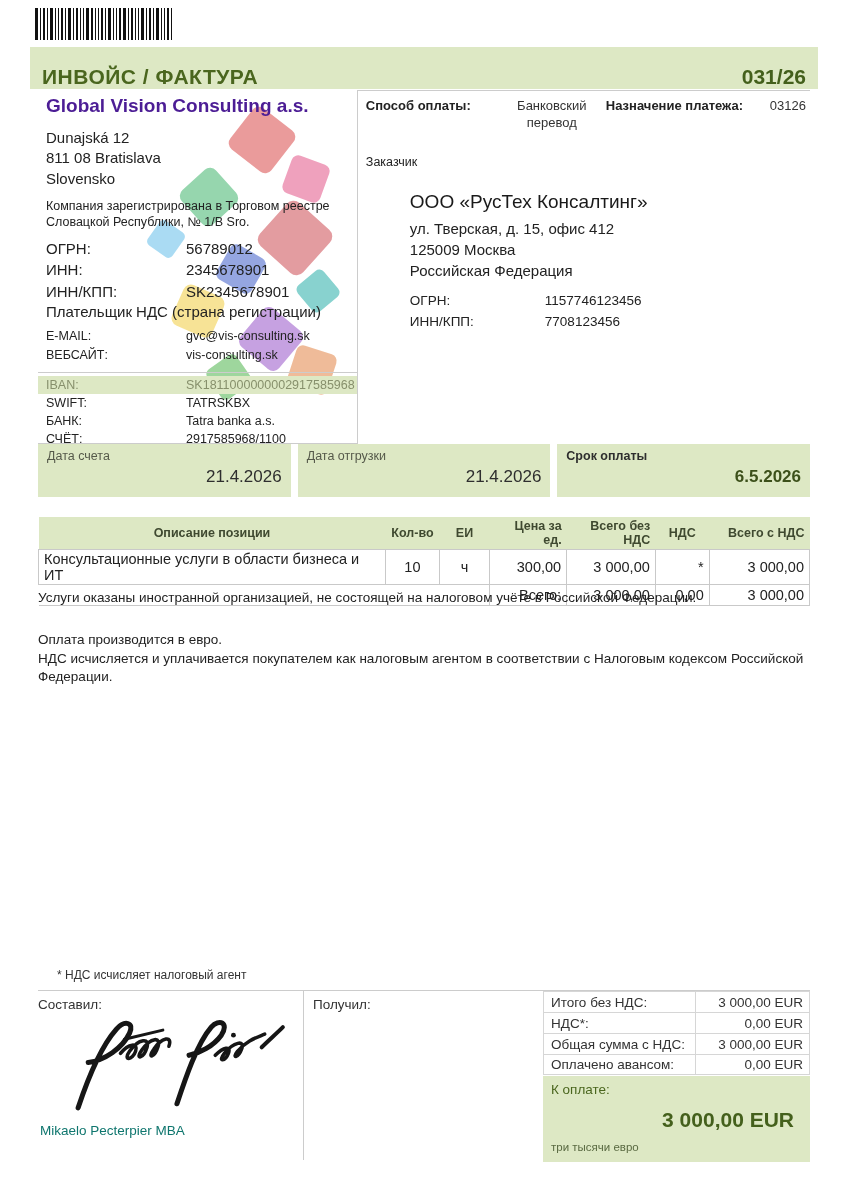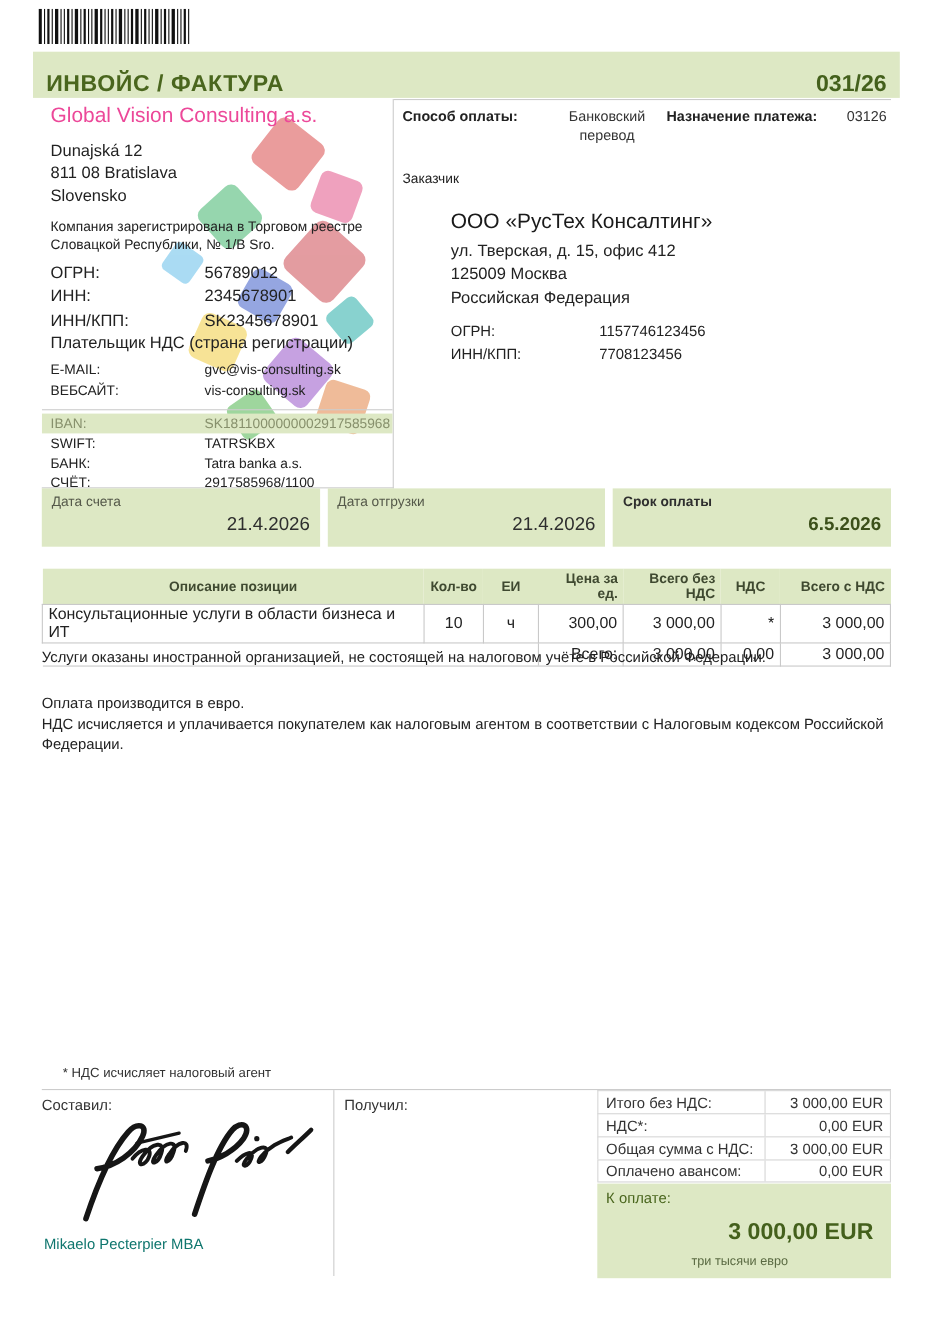--- a/index.html
+++ b/index.html
@@ -23,21 +23,21 @@
   .header-number { font-size:21px; font-weight:bold; color:#44601c; }
 
   
   .columns { position:absolute; left:38px; top:90px; width:772px; height:354px; display:flex; }
   .col-left { position:relative; width:362px; border-right:1px solid #ccc; border-bottom:1px solid #ccc; overflow:hidden; }
   .col-left .txt { position:relative; z-index:2; }
   .col-right { position:relative; flex:1; border-top:1px solid #ccc; padding-left:8px; }
 
   .logo-watermark { position:absolute; left:78px; top:14px; width:268px; height:310px; z-index:1; }
 
-  .supplier-name { margin:5px 0 0 8px; font-size:19px; font-weight:normal; color:#ec4899; }
+  .supplier-name { margin:5px 0 0 8px; font-size:19px; font-weight:bold; color:#4c1d95; }
   .supplier-address { margin:11px 0 0 8px; font-size:15px; line-height:1.36; color:#222; }
   .supplier-reg { margin:9px 0 0 8px; width:336px; font-size:12.5px; line-height:1.3; color:#222; }
   .kv-block { margin:7px 0 0 8px; }
   .kv-row { display:flex; font-size:15px; line-height:1.44; color:#222; }
   .kv-row .k { width:140px; flex:none; }
   .vat-note { margin:1px 0 0 8px; font-size:15px; color:#222; }
   .contact-block { margin:7px 0 0 8px; }
   .contact-block .kv-row { font-size:12.5px; line-height:1.5; }
   .left-divider { margin-top:7px; border-top:1px solid #ccc; }
   .bank-block { margin-top:3px; }
@@ -95,21 +95,21 @@
   .sig-image { position:absolute; left:26px; top:24px; width:232px; height:102px; }
   .sig-name { position:absolute; left:2px; top:132px; font-size:13.5px; color:#0f766e; }
   .summary { margin-left:auto; width:267px; }
   .sum-row { display:flex; height:21px; border:1px solid #d6d6d6; border-bottom:none; font-size:13.5px; align-items:center; }
   .sum-row:nth-child(4) { border-bottom:1px solid #d6d6d6; }
   .sum-row .sl { width:152px; flex:none; padding-left:7px; border-right:1px solid #d6d6d6; height:100%; display:flex; align-items:center; }
   .sum-row .sv { flex:1; text-align:right; padding-right:6px; }
   .due-box { margin-top:1px; height:86px; background:#dde8c4; padding:6px 8px; }
   .due-label { font-size:13.5px; font-weight:normal; color:#4a661e; }
   .due-amount { margin-top:11px; font-size:21px; font-weight:bold; color:#44601c; text-align:right; padding-right:8px; }
-  .due-words { margin-top:9px; font-size:11.5px; color:#5a6a42; text-align:center; padding-right:8px; }
+  .due-words { margin-top:9px; font-size:11.5px; color:#5a6a42; text-align:left; padding-right:8px; }
 </style>
 </head>
 <body>
 
 <div class="page">
 
   <div class="barcode">
     <svg viewBox="0 0 140 32" preserveAspectRatio="none">
       <g fill="#111">
         <rect x="0" y="0" width="3" height="32"></rect>

